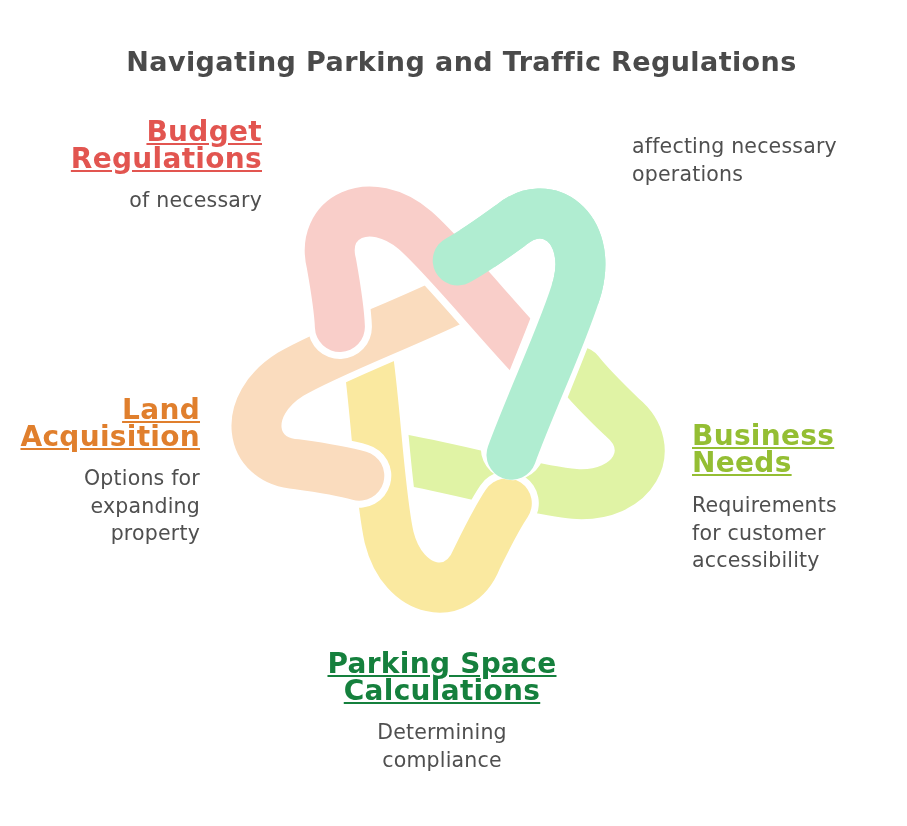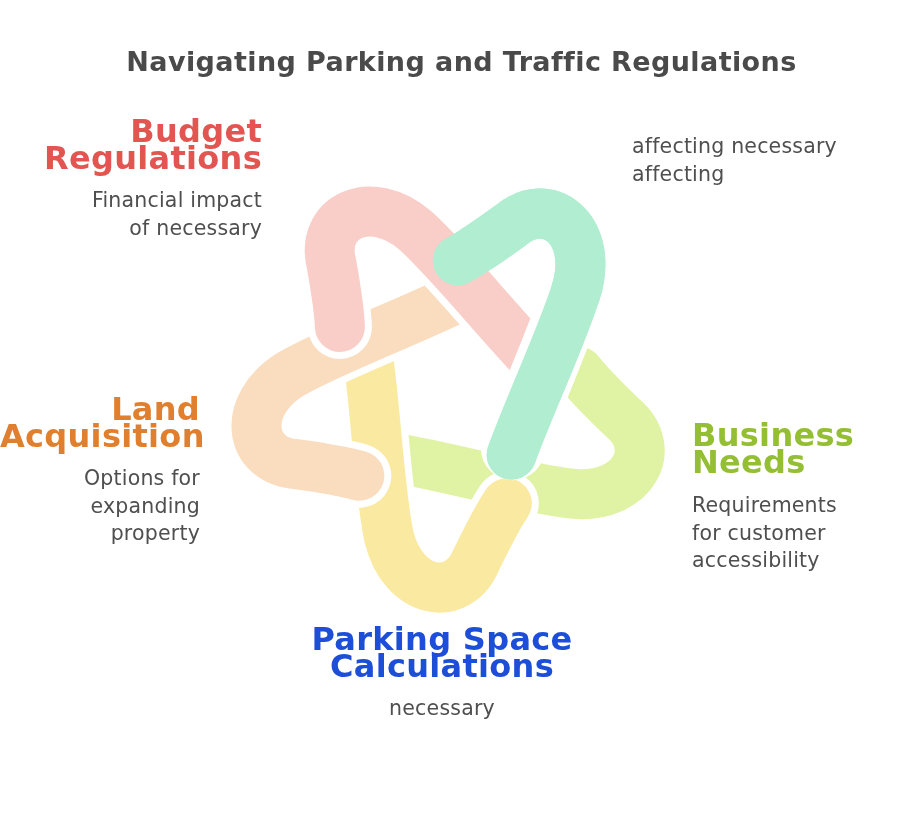--- a/index.html
+++ b/index.html
@@ -9,21 +9,21 @@
   }
   .title{
     position:absolute;top:46px;left:0;width:907px;text-align:center;
     font-size:27px;font-weight:bold;color:#4a4a4a;letter-spacing:.4px;padding-left:8px;
   }
   .knot{position:absolute;top:0;left:0;pointer-events:none;}
   .knot path{fill:none;stroke-linecap:round;stroke-linejoin:round;}
   .knot .casing{stroke:#ffffff;stroke-width:64;}
   .knot .lobe{stroke-width:50;}
   .label{position:absolute;}
-  .label .heading{font-size:32px;line-height:27px;font-weight:bold;letter-spacing:.3px;}
+  .label .heading{font-size:28px;line-height:27px;font-weight:bold;letter-spacing:.3px;text-decoration:underline;}
   .label .desc{margin-top:15px;font-size:20.5px;line-height:27.5px;color:#4f4f4f;letter-spacing:.2px;}
   .align-right{text-align:right;}
   .align-left{text-align:left;}
   .align-center{text-align:center;}
   .pos-budget{left:12px;top:118px;width:250px;}
   .pos-government{left:632px;top:118px;width:245px;}
   .pos-land{left:0px;top:396px;width:200px;}
   .pos-land .desc{margin-top:15px;}
   .pos-business{left:692px;top:422px;width:215px;}
   .pos-business .desc{margin-top:16px;}
@@ -66,29 +66,28 @@
       </g>
     </g>
   </svg>
 
   <div class="label pos-budget align-right">
     <div class="heading" style="color: rgb(226, 85, 80);">
       <div>Budget</div>
       <div>Regulations</div>
     </div>
     <div class="desc">
-      <div>Financial impact</div>
       <div>of necessary</div>
     </div>
   </div>
 
   <div class="label pos-government align-left">
     <div class="desc">
       <div>affecting necessary</div>
-      <div>affecting</div>
+      <div>operations</div>
     </div>
   </div>
 
   <div class="label pos-business align-left">
     <div class="heading" style="color: rgb(148, 190, 51);">
       <div>Business Needs</div>
     </div>
     <div class="desc">
       <div>Requirements</div>
       <div>for customer</div>
@@ -102,22 +101,23 @@
       <div>Acquisition</div>
     </div>
     <div class="desc">
       <div>Options for</div>
       <div>expanding</div>
       <div>property</div>
     </div>
   </div>
 
   <div class="label pos-parking align-center">
-    <div class="heading" style="color: #1d4ed8;">
+    <div class="heading" style="color: #15803d; margin-top: 24px;">
       <div>Parking Space</div>
       <div>Calculations</div>
     </div>
     <div class="desc">
-      <div>necessary</div>
+      <div>Determining</div>
+      <div>compliance</div>
     </div>
   </div>
 
 </div>
 
 </body></html>

